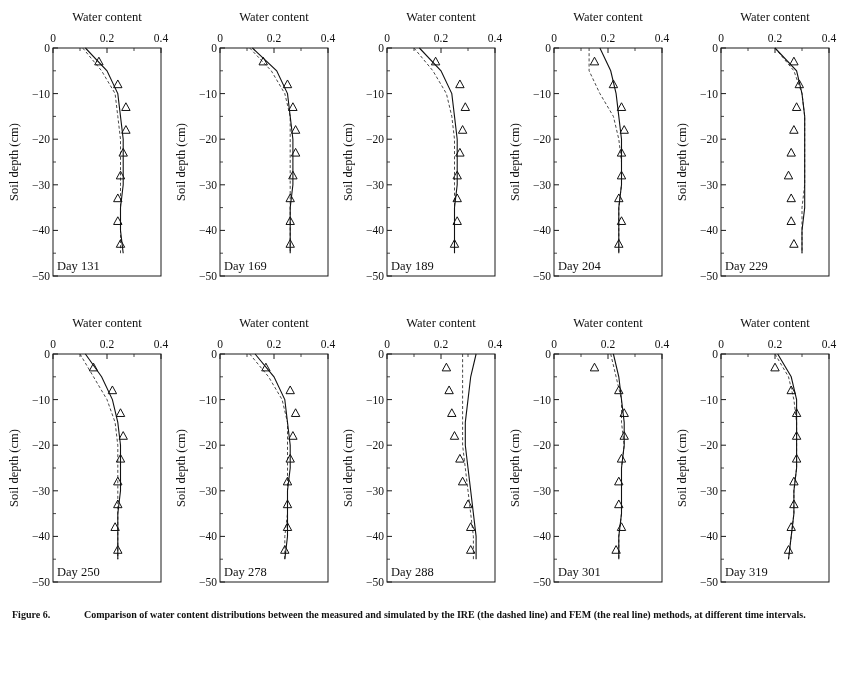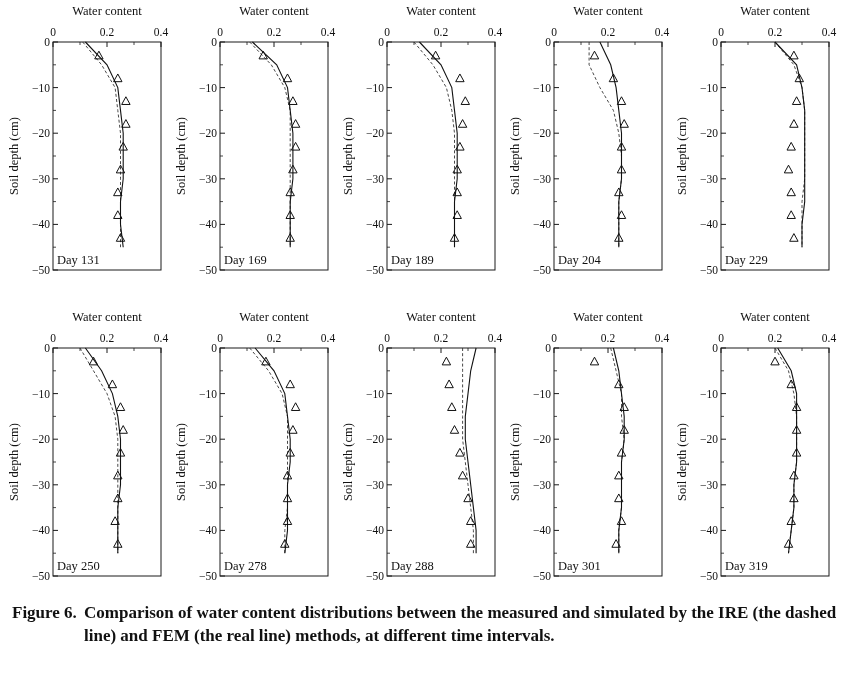--- a/index.html
+++ b/index.html
@@ -1,23 +1,23 @@
 <!DOCTYPE html>
 <html><head>
 <meta charset="utf-8">
 <style>
   html,body{margin:0;padding:0;background:#ffffff;}
   body{width:851px;height:696px;font-family:"Liberation Serif",serif;color:#111;overflow:hidden;}
-  .panels{display:flex;flex-wrap:wrap;width:838px;margin:2px 0 0 7px;row-gap:26px;column-gap:2px;}
+  .panels{display:flex;flex-wrap:wrap;width:838px;margin:8px 0 0 7px;row-gap:26px;column-gap:2px;}
   svg.panel{display:block;}
   svg text{font-family:"Liberation Serif",serif;fill:#111;}
   .axlabel{font-size:12.5px;}
   .tick{font-size:11.5px;}
   .daylabel{font-size:12.5px;}
-  .caption{margin:14px 10px 0 12px;font-weight:bold;font-size:17px;line-height:1.35;}
+  .caption{margin:14px 10px 0 12px;font-weight:bold;font-size:10px;line-height:1.35;}
   .cap-row{display:grid;grid-template-columns:64px 1fr;column-gap:8px;margin-bottom:1px;}
   .cap-label{white-space:nowrap;}
 </style>
 </head>
 <body>
 
 <div id="panels" class="panels">
     <svg width="165" height="280" class="panel">
       <text x="100" y="13" text-anchor="middle" class="axlabel">Water content</text>
       <text x="11" y="154" text-anchor="middle" class="axlabel" transform="rotate(-90 11 154)">Soil depth (cm)</text>

